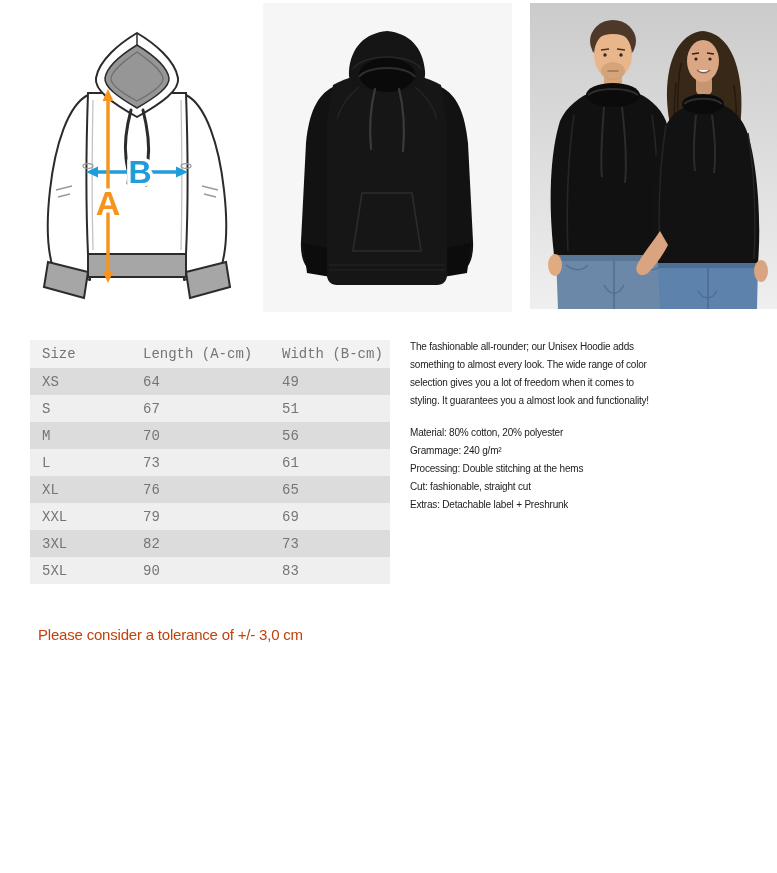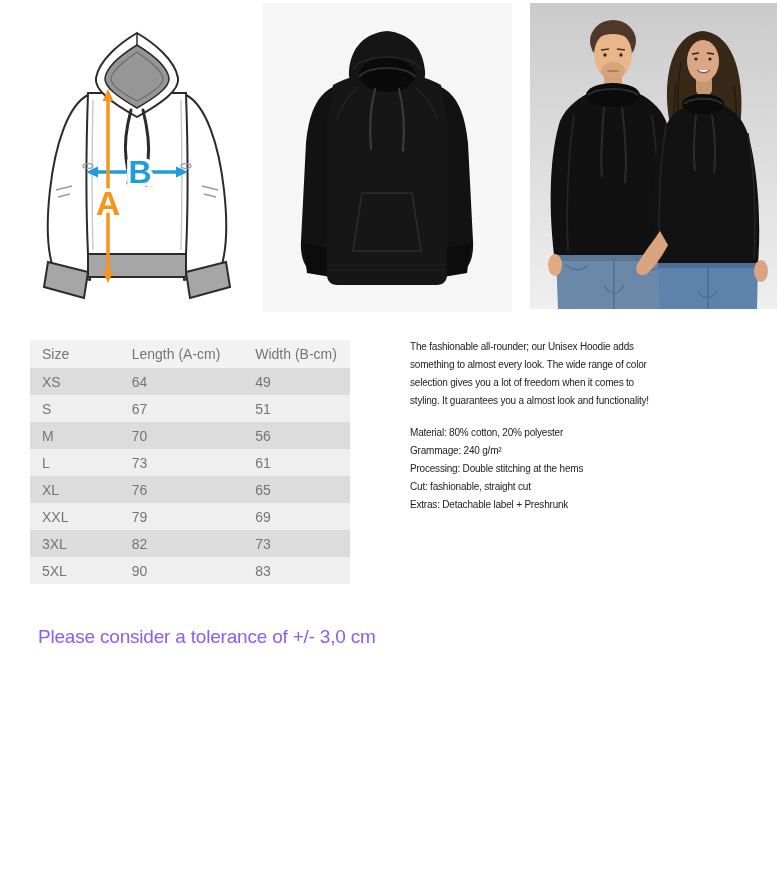--- a/index.html
+++ b/index.html
@@ -16,22 +16,22 @@
   .img-box { position:absolute; top:3px; height:309px; }
   .img-box svg { display:block; width:100%; height:100%; }
 
   #diagram-box  { left:33px;  top:12px; width:212px; height:292px; }
   #product-box  { left:263px; width:249px; background:#f6f6f6; }
   #models-box   { left:530px; width:247px; }
 
   
   .size-table-wrap { position:absolute; left:30px; top:340px; width:360px; }
   table.size-table {
-    border-collapse:collapse; width:320px;
-    font-size:14px; color:#757575;
+    border-collapse:collapse; width:360px;
+    font-size:14px; color:#757575;font-family:Liberation Mono, monospace;
   }
   table.size-table th, table.size-table td {
     text-align:left; font-weight:400; padding:0 0 0 12px;
   }
   table.size-table thead tr { background:#f2f2f2; height:28px; }
   table.size-table tbody tr { height:27px;margin-top:22px; }
   table.size-table tbody tr:nth-child(odd)  { background:#dcdcdc; }
   table.size-table tbody tr:nth-child(even) { background:#efefef; }
   col.c1 { width:101px; } col.c2 { width:139px; } col.c3 { width:120px; }
 
@@ -39,21 +39,21 @@
   .description {
     position:absolute; left:410px; top:338px; width:320px;
     font-size:10px; line-height:18px; color:#1c1c1c;
     letter-spacing:-0.2px;
   }
   .description .specs { margin-top:14px; }
 
   
   .tolerance {
     position:absolute; left:38px; top:626px;
-    font-size:19px; color:#8b5cf6; letter-spacing:-0.2px;text-align:center;
+    font-size:15px; color:#c2410c; letter-spacing:-0.2px;text-align:center;
   }
 
   .svg-label { font-family:"Liberation Sans", sans-serif; font-weight:bold; }
 </style>
 </head>
 <body>
 
 <div class="page">
 
   <div class="img-box" id="diagram-box">

